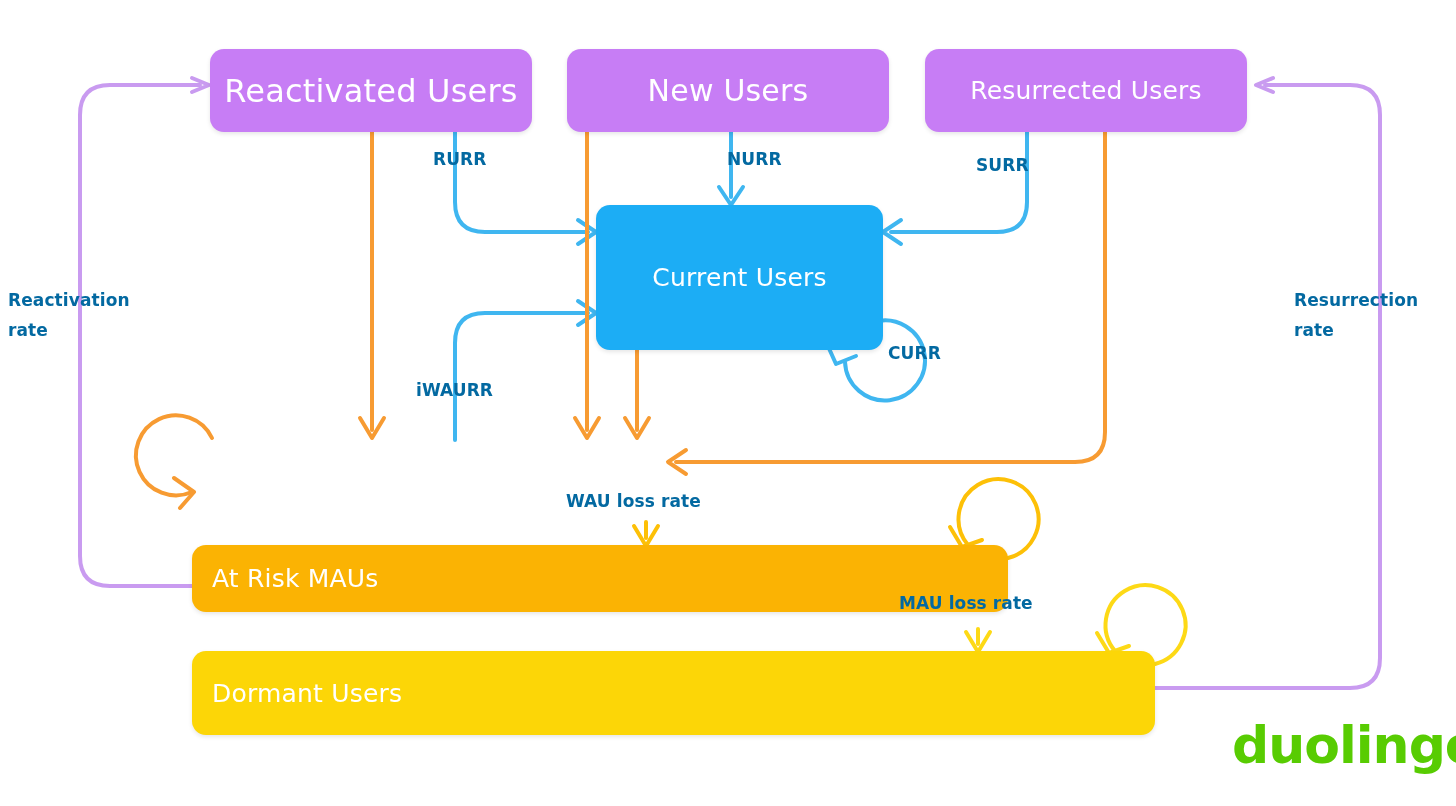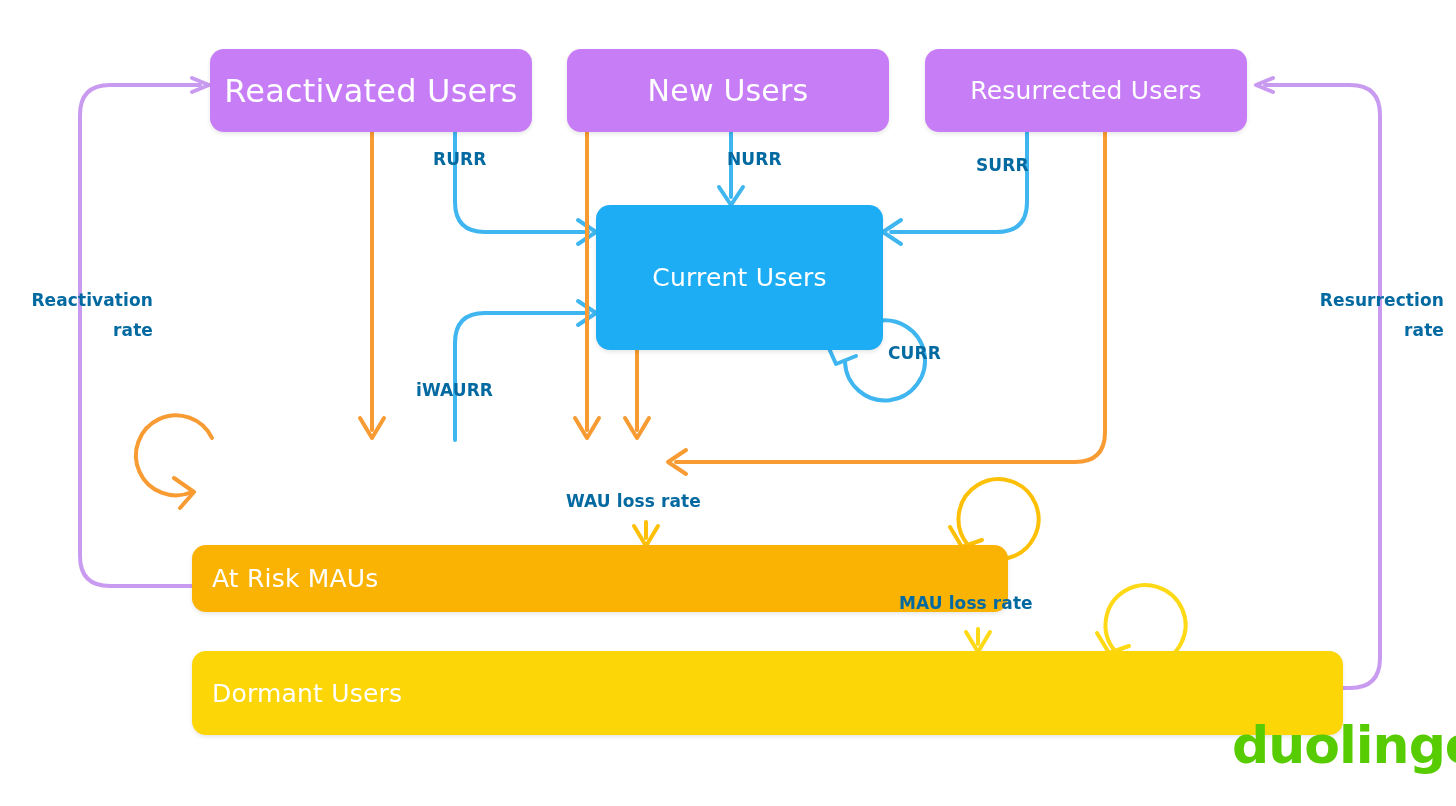--- a/index.html
+++ b/index.html
@@ -50,21 +50,21 @@
   }
   .edge-label {
     position: absolute;
     color: #0369a1;
     font-weight: bold;
     font-size: 17px;
     white-space: nowrap;
     letter-spacing: 0.1px;
   }
   .edge-label.two-line {
-    text-align: right;
+    text-align: left;
     white-space: normal;
     line-height: 1.75;
   }
   .brand {
     position: absolute;
     font-weight: bold;
     letter-spacing: -1px;
   }
 </style>
 </head>
@@ -169,21 +169,21 @@
 
   <div class="node node-center" style="left:596px; top:205px; width:287px; height:145px; background:#1CADF5; font-size:25px;align-items:center;">
     <span class="node-label">Current Users</span>
   </div>
 
 
   <div class="node node-left" style="left:192px; top:545px; width:816px; height:67px; background:#FBB303; font-size:25px;">
     <span class="node-label">At Risk MAUs</span>
   </div>
 
-  <div class="node node-left" style="left:192px; top:651px; width:1151px; height:84px; background:#FCD607; font-size:25px;">
+  <div class="node node-left" style="left:192px; top:651px; width:963px; height:84px; background:#FCD607; font-size:25px;">
     <span class="node-label">Dormant Users</span>
   </div>
 
   <div class="edge-label" style="left:433px; top:149px;">RURR</div>
 
   <div class="edge-label" style="left:702px; top:149px;margin-left:25px;">NURR</div>
 
   <div class="edge-label" style="left:976px; top:146px;margin-top:9px;">SURR</div>
 
   <div class="edge-label" style="left:888px; top:343px;">CURR</div>

